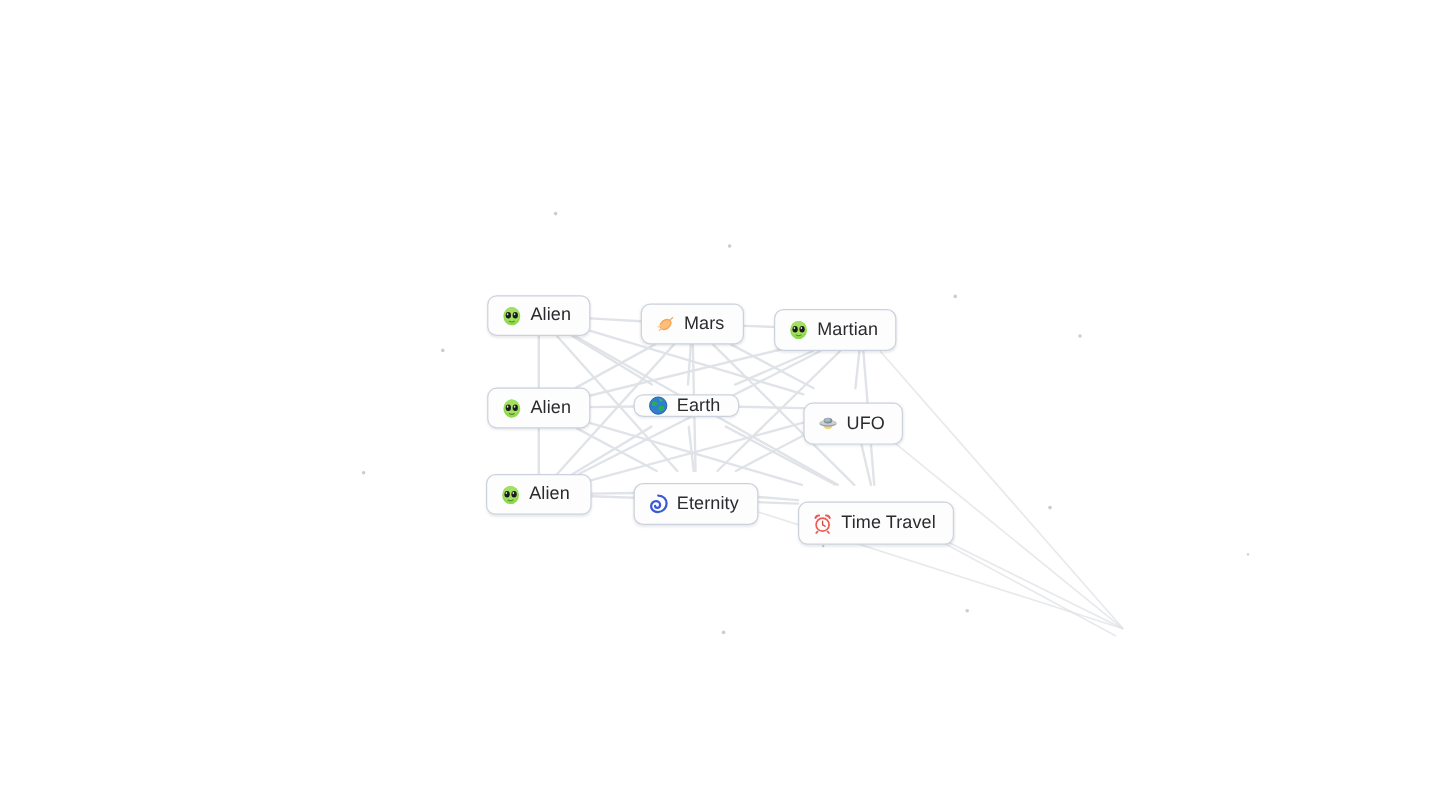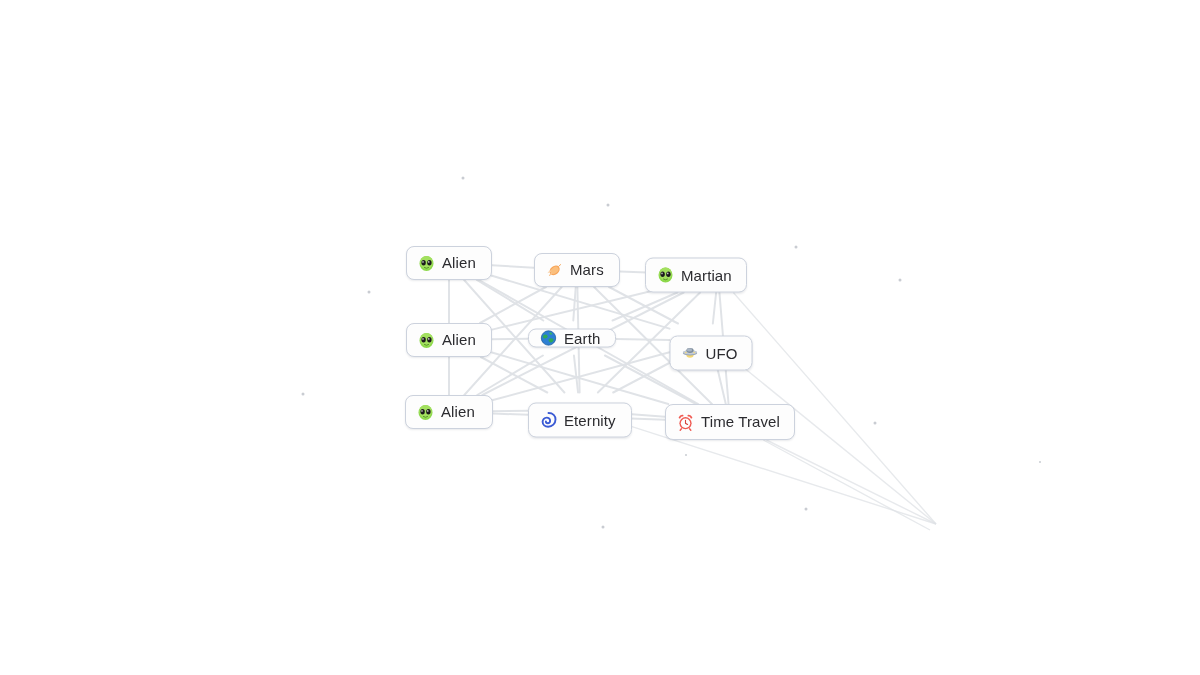--- a/index.html
+++ b/index.html
@@ -207,21 +207,21 @@
         <span class="node-label">Alien</span>
       </div>
       <div class="node" style="left: 580px; top: 410px; min-width: 104px; height: 35px; margin-top: 10px;">
         <span class="node-emoji">
           <svg viewBox="0 0 17 17" xmlns="http://www.w3.org/2000/svg">
             <use href="#icon-cyclone-emoji"></use>
           </svg>
         </span>
         <span class="node-label">Eternity</span>
       </div>
-      <div class="node" style="left: 730px; top: 422px; min-width: 130px; height: 36px;">
+      <div class="node" style="left: 730px; top: 436px; min-width: 130px; height: 36px;">
         <span class="node-emoji">
           <svg viewBox="0 0 17 17" xmlns="http://www.w3.org/2000/svg">
             <use href="#icon-alarm-clock-emoji"></use>
           </svg>
         </span>
         <span class="node-label">Time Travel</span>
       </div>
     </div>
 
 </div>

